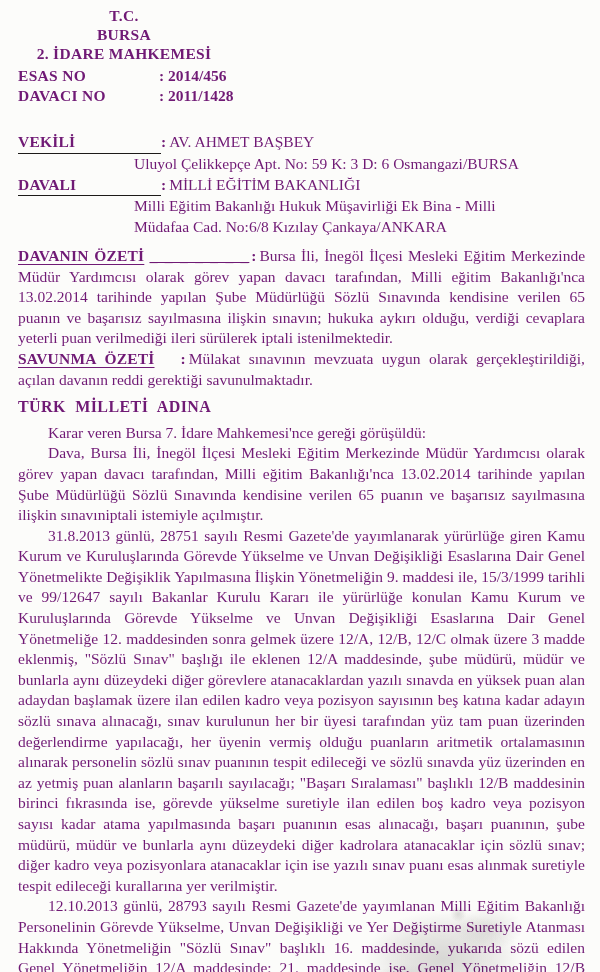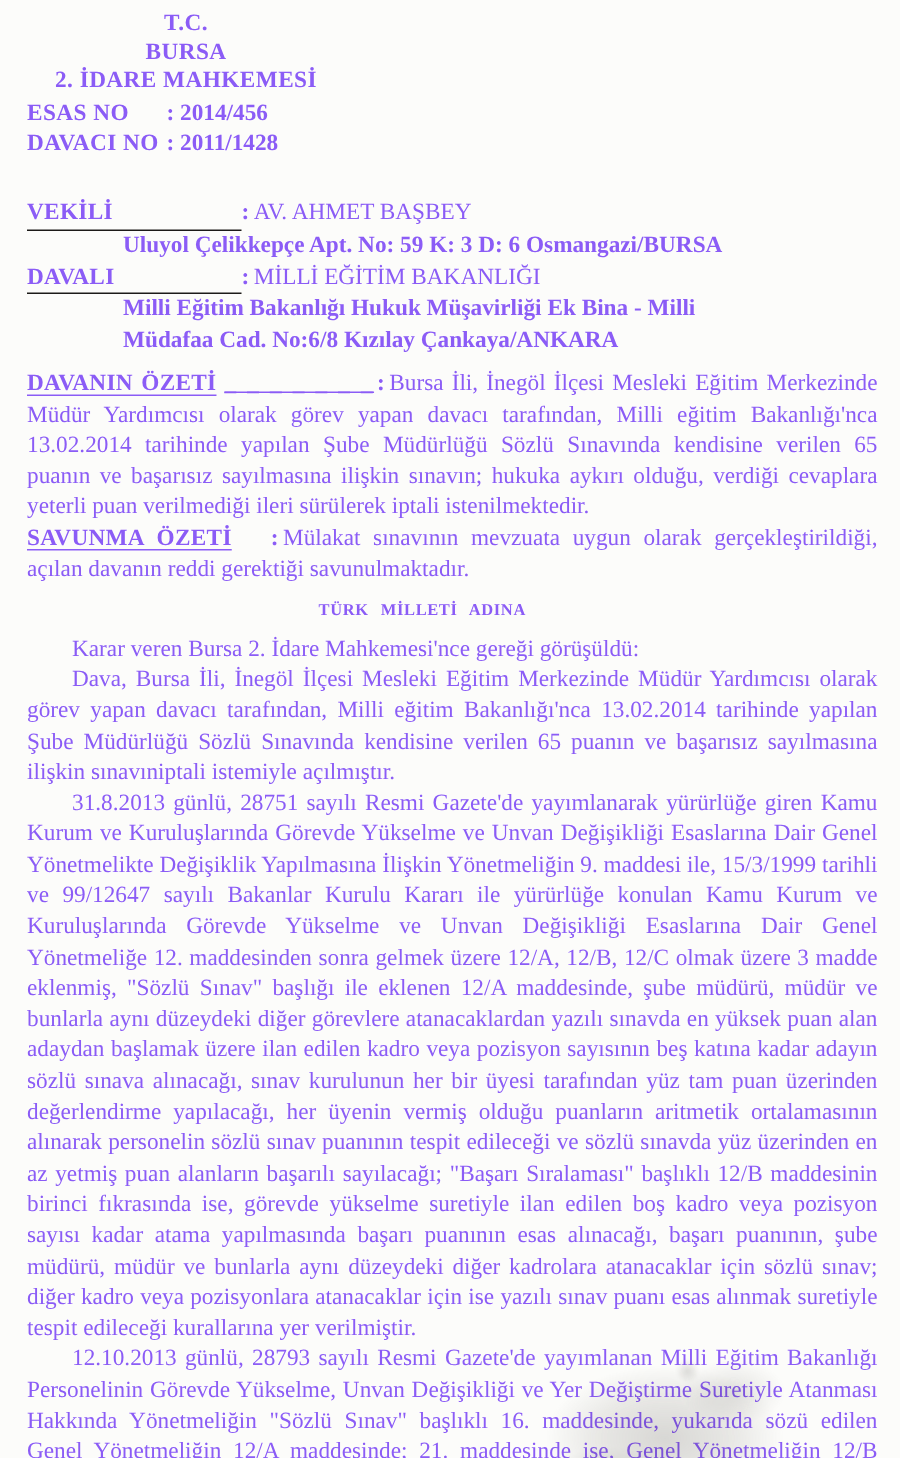--- a/index.html
+++ b/index.html
@@ -8,63 +8,63 @@
     width: 600px;
     height: 972px;
     margin: 0;
     background: #fcfcfa;
     box-sizing: border-box;
     padding: 6px 15px 0 18px;
     overflow: hidden;
     font-family: "Liberation Serif", "DejaVu Serif", serif;
     font-size: 15.5px;
     line-height: 20.6px;
-    color: #8b5cf6;
+    color: #701a75;
   }
 
   
   .court-header {
     width: 212px;
     text-align: center;
     font-weight: 700;
     line-height: 19px;
     letter-spacing: 0.3px;
   }
   .case-numbers { margin-top: 3px; }
-  .case-row { display: flex; line-height: 19.5px; }
+  .case-row { display: flex; line-height: 19.5px; gap: 48px; }
   .case-label { width: 93px; font-weight: 700; letter-spacing: 0.3px; }
   .case-value { font-weight: 600; }
 
   
   .parties { margin-top: 27px; }
   .party-row { line-height: 20.8px; }
   .party-label {
     display: inline-block;
     width: 143px;
     font-weight: 700;
     border-bottom: 1.6px solid #1c1a18;
     letter-spacing: 0.2px;
   }
   .party-sep { font-weight: 700; }
   .party-value { margin-left: 3px; }
-  .party-addr { margin-left: 64px; line-height: 20.8px; font-weight: bold; }
+  .party-addr { margin-left: 116px; line-height: 20.8px; }
 
   
   .summary { margin: 0; text-align: justify; }
   .summary:first-of-type { margin-top: 8px; }
   .sum-label { font-weight: 700; text-decoration: underline; text-underline-offset: 3px; letter-spacing: 0.2px; }
   .sum-filler { font-weight: 700; letter-spacing: 1px; text-decoration: underline; }
   .sum-gap { display: inline-block; width: 24px; }
   .sum-colon { font-weight: 700; margin: 0 3px 0 2px; }
 
   
   .decision-heading {
-    text-align: center;
+    text-align: left;
     font-weight: 700;
-    font-size: 11px;
+    font-size: 16px;
     word-spacing: 5px;
     letter-spacing: 0.4px;
     margin: 7px 40px 5px 0;
   }
   .intro-line { text-indent: 30px; margin: 0; }
   .body-par { margin: 0; text-align: justify; text-indent: 30px; }
 
   
   .stamp {
     position: absolute;
@@ -119,20 +119,20 @@
   <p class="summary">
     <span class="sum-label">DAVANIN ÖZETİ</span>
     <span class="sum-filler">_ _ _ _ _ _ _</span><span class="sum-colon">:</span><span>Bursa İli, İnegöl İlçesi Mesleki Eğitim Merkezinde Müdür Yardımcısı olarak görev yapan davacı tarafından, Milli eğitim Bakanlığı'nca 13.02.2014 tarihinde yapılan Şube Müdürlüğü Sözlü Sınavında kendisine verilen 65 puanın ve başarısız sayılmasına ilişkin sınavın; hukuka aykırı olduğu, verdiği cevaplara yeterli puan verilmediği ileri sürülerek iptali  istenilmektedir.</span>
   </p>
 
   <p class="summary">
     <span class="sum-label">SAVUNMA ÖZETİ</span><span class="sum-gap"></span><span class="sum-colon">:</span><span>Mülakat sınavının mevzuata uygun olarak gerçekleştirildiği, açılan davanın reddi gerektiği savunulmaktadır.</span>
   </p>
 
   <div class="decision-heading">TÜRK MİLLETİ ADINA</div>
-  <p class="intro-line">Karar veren Bursa 2. İdare Mahkemesi'nce gereği görüşüldü:</p>
+  <p class="intro-line">Karar veren Bursa 7. İdare Mahkemesi'nce gereği görüşüldü:</p>
   <p class="body-par">Dava, Bursa İli, İnegöl İlçesi Mesleki Eğitim Merkezinde Müdür Yardımcısı olarak görev yapan davacı tarafından, Milli eğitim Bakanlığı'nca 13.02.2014 tarihinde yapılan Şube Müdürlüğü Sözlü Sınavında kendisine verilen 65 puanın ve başarısız sayılmasına ilişkin sınavıniptali istemiyle açılmıştır.</p>
   <p class="body-par">31.8.2013 günlü, 28751 sayılı Resmi Gazete'de yayımlanarak yürürlüğe giren Kamu Kurum ve Kuruluşlarında Görevde Yükselme ve Unvan Değişikliği Esaslarına Dair Genel Yönetmelikte Değişiklik Yapılmasına İlişkin Yönetmeliğin 9. maddesi ile, 15/3/1999 tarihli ve 99/12647 sayılı Bakanlar Kurulu Kararı ile yürürlüğe konulan Kamu Kurum ve Kuruluşlarında Görevde Yükselme ve Unvan Değişikliği Esaslarına Dair Genel Yönetmeliğe  12. maddesinden sonra gelmek üzere 12/A, 12/B, 12/C olmak üzere 3 madde eklenmiş, "Sözlü Sınav" başlığı ile eklenen 12/A maddesinde, şube müdürü, müdür ve bunlarla aynı düzeydeki diğer görevlere atanacaklardan yazılı sınavda en yüksek puan alan adaydan başlamak üzere ilan edilen kadro veya pozisyon sayısının beş katına kadar adayın sözlü sınava alınacağı, sınav kurulunun her bir üyesi tarafından yüz tam puan üzerinden değerlendirme yapılacağı, her üyenin vermiş olduğu puanların aritmetik ortalamasının alınarak personelin sözlü sınav puanının tespit edileceği ve sözlü sınavda  yüz üzerinden en az yetmiş puan alanların başarılı sayılacağı; "Başarı Sıralaması" başlıklı 12/B maddesinin birinci fıkrasında ise, görevde yükselme suretiyle ilan edilen boş kadro veya pozisyon sayısı kadar atama yapılmasında başarı puanının esas alınacağı, başarı puanının, şube müdürü, müdür ve bunlarla aynı düzeydeki diğer kadrolara atanacaklar için sözlü sınav; diğer kadro veya pozisyonlara atanacaklar için ise yazılı sınav puanı esas alınmak suretiyle tespit edileceği kurallarına yer verilmiştir.</p>
   <p class="body-par">12.10.2013 günlü, 28793 sayılı Resmi Gazete'de yayımlanan Milli Eğitim Bakanlığı Personelinin Görevde Yükselme, Unvan Değişikliği ve Yer Değiştirme Suretiyle Atanması Hakkında Yönetmeliğin "Sözlü Sınav" başlıklı 16. maddesinde, yukarıda sözü edilen Genel Yönetmeliğin 12/A maddesinde; 21. maddesinde ise, Genel Yönetmeliğin 12/B maddesinde yer verilen kurala paralel düzenleme getirilmiştir.</p>
 
   <div class="stamp"></div>
 
 </div>
 
 </body></html>

